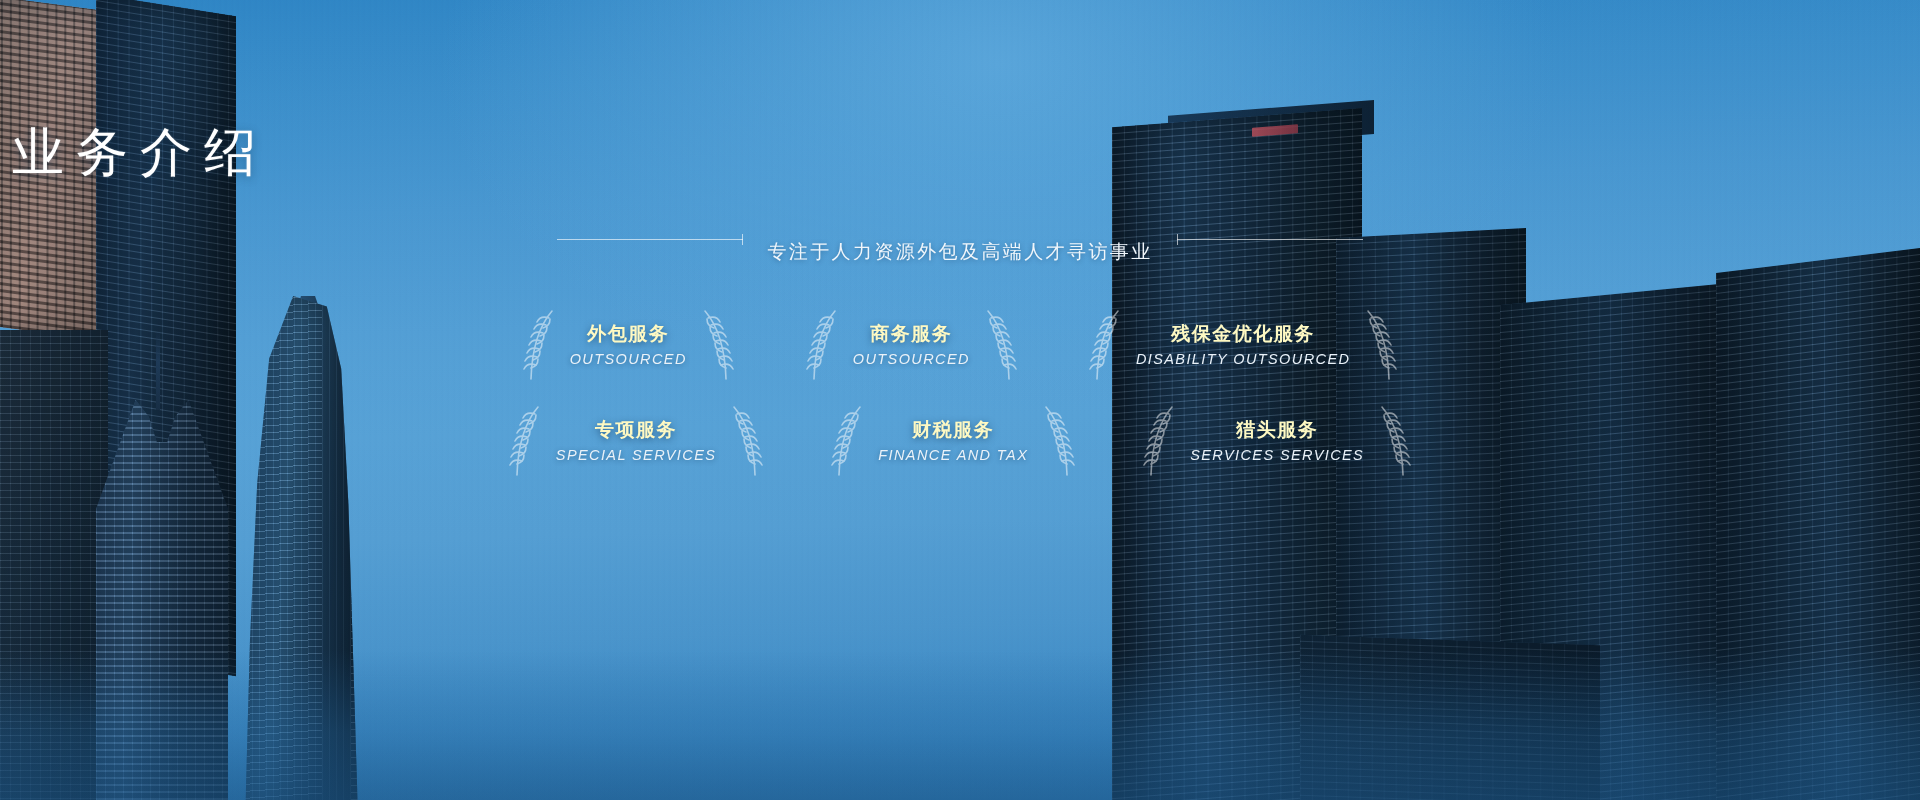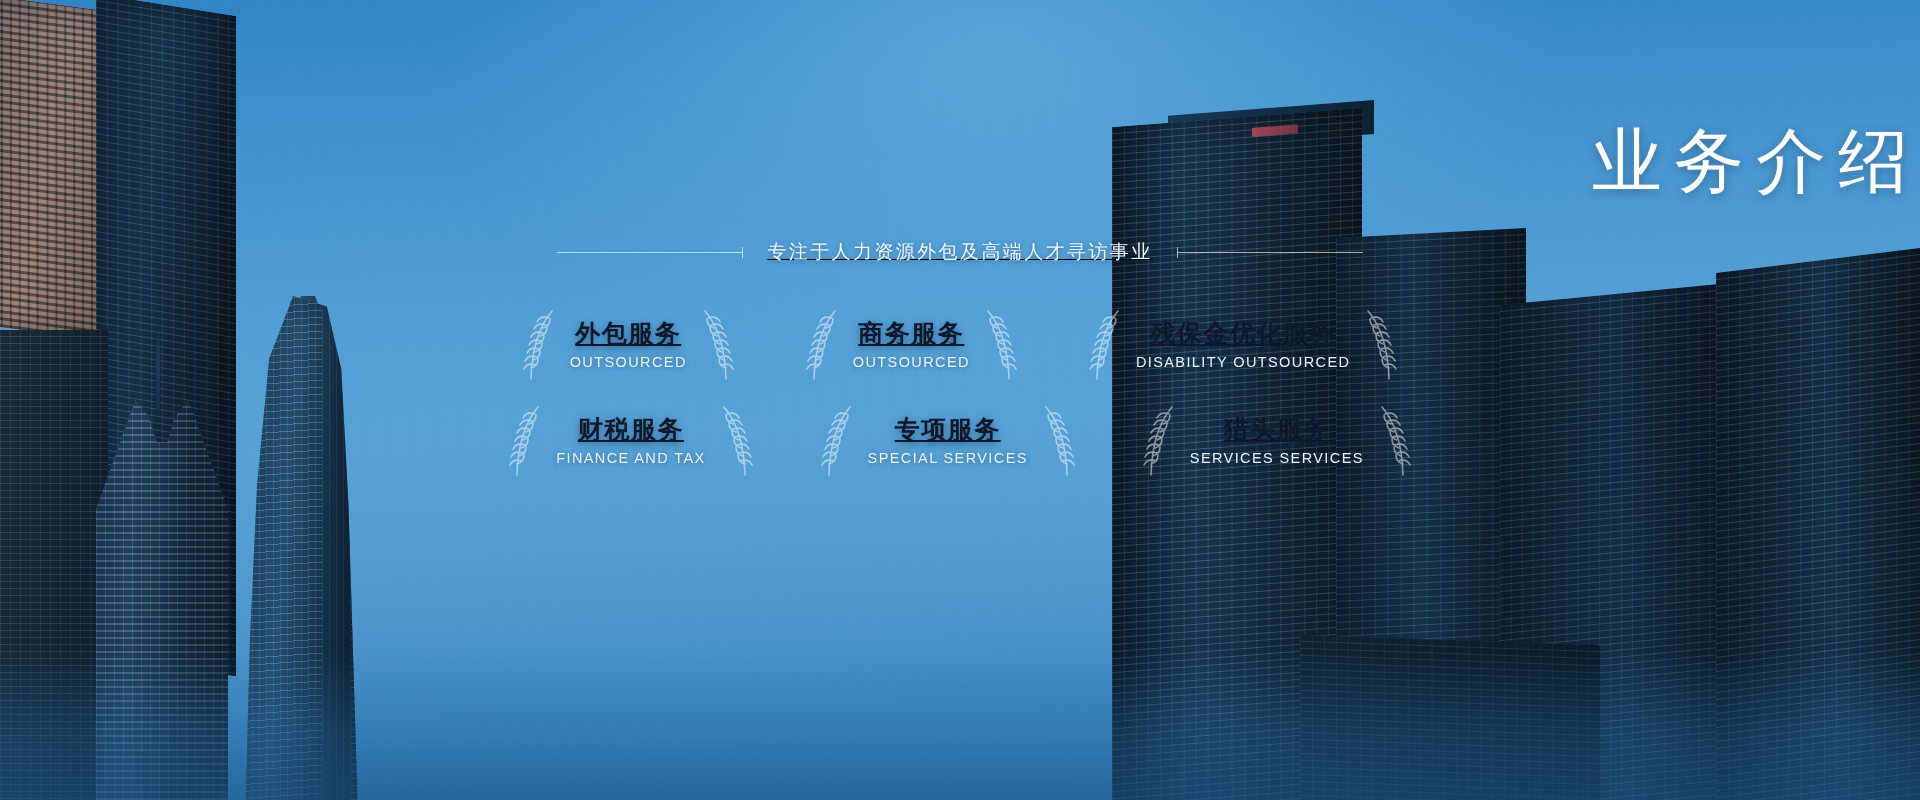--- a/index.html
+++ b/index.html
@@ -183,29 +183,29 @@
   .tint{
     position:absolute; inset:0;
     background:linear-gradient(180deg, rgba(41,125,186,.10) 0%, rgba(52,140,198,.06) 45%, rgba(37,113,175,.16) 100%);
     mix-blend-mode:normal;
   }
 
   
   .content{ position:absolute; inset:0; }
 
   .title{
-    position:absolute; top:126px; left:0; right:0; text-align:right;
-    font-size:70px; font-weight:400; color:#ffffff; letter-spacing:12px;
+    position:absolute; top:126px; left:0; right:0; text-align:left;
+    font-size:52px; font-weight:400; color:#ffffff; letter-spacing:12px;
     text-indent:12px; line-height:1;
     text-shadow:0 2px 10px rgba(14,48,82,.45), 0 0 2px rgba(255,255,255,.25);
   }
 
   .subrow{
     position:absolute; top:239px; left:0; right:0;
-    display:flex; align-items:center; justify-content:center; gap:24px;text-decoration:underline;
+    display:flex; justify-content:center; gap:24px;
   }
   .rule{
     position:relative; width:186px; height:1px;
     background:rgba(255,255,255,.62);
   }
   .rule.left::after,
   .rule.right::before{
     content:""; position:absolute; top:-5px; width:1px; height:11px;
     background:rgba(255,255,255,.62);
   }
@@ -226,29 +226,29 @@
   .srv-row.row2{ gap:38px; }
 
   .srv{
     position:relative; display:flex; align-items:center; justify-content:center;
     padding:0 14px; min-width:190px; height:78px;
   }
   .laurel{ flex:0 0 auto; opacity:.5; }
   .laurel.right{ transform:scaleX(-1); }
   .srv-text{ padding:0 14px; text-align:center; }
   .srv-cn{
-    font-size:25px; font-weight:700; color:#0f172a; letter-spacing:1.5px;
+    font-size:19px; font-weight:700; color:#fef9c3; letter-spacing:1.5px;
     line-height:1.25; white-space:nowrap;
     text-shadow:0 2px 7px rgba(14,48,82,.5);
-    text-decoration:underline;
   }
   .srv-en{
     margin-top:5px; font-size:14.5px; color:#eaf2f9; letter-spacing:1.4px;
     line-height:1.2; white-space:nowrap;
     text-shadow:0 1px 5px rgba(14,48,82,.45);
+    font-style:italic;
   }
 </style>
 </head>
 <body>
 
 <div class="banner">
 
   <div class="sky"></div>
   <div class="sky-vert-grain"></div>
 
@@ -451,65 +451,65 @@
               <path d="M14 56 C8 54, 4 56, 2 60"></path>
               <path d="M28 10 C28 15, 25 18, 21 19"></path>
                 <path d="M25 18 C25 23, 22 26, 18 27"></path>
               <path d="M22 26 C22 31, 19 34, 15 35"></path>
                 <path d="M20 34 C20 39, 17 42, 13 43"></path>
               <path d="M18 42 C18 47, 15 50, 11 51"></path>
                 <path d="M16 50 C16 55, 13 58, 9 59"></path>
             </g>
           </svg>
           <div class="srv-text">
+            <div class="srv-cn">专项服务</div>
+            <div class="srv-en">SPECIAL SERVICES</div>
+          </div>
+          <svg class="laurel right" width="34" height="72" viewBox="0 0 34 72">
+            <g fill="none" stroke="#ffffff" stroke-width="1.6" stroke-linecap="round">
+              <path d="M30 2 C18 16, 10 36, 9 70"></path>
+              <path d="M27 9 C21 7, 17 9, 15 13"></path>
+                <path d="M24 16 C18 14, 14 16, 12 20"></path>
+              <path d="M21 24 C15 22, 11 24, 9 28"></path>
+                <path d="M19 32 C13 30, 9 32, 7 36"></path>
+              <path d="M17 40 C11 38, 7 40, 5 44"></path>
+                <path d="M15 48 C9 46, 5 48, 3 52"></path>
+              <path d="M14 56 C8 54, 4 56, 2 60"></path>
+              <path d="M28 10 C28 15, 25 18, 21 19"></path>
+                <path d="M25 18 C25 23, 22 26, 18 27"></path>
+              <path d="M22 26 C22 31, 19 34, 15 35"></path>
+                <path d="M20 34 C20 39, 17 42, 13 43"></path>
+              <path d="M18 42 C18 47, 15 50, 11 51"></path>
+                <path d="M16 50 C16 55, 13 58, 9 59"></path>
+            </g>
+          </svg>
+        </div>
+
+        <div class="srv">
+          <svg class="laurel" width="34" height="72" viewBox="0 0 34 72">
+            <g fill="none" stroke="#ffffff" stroke-width="1.6" stroke-linecap="round">
+              <path d="M30 2 C18 16, 10 36, 9 70"></path>
+              <path d="M27 9 C21 7, 17 9, 15 13"></path>
+                <path d="M24 16 C18 14, 14 16, 12 20"></path>
+              <path d="M21 24 C15 22, 11 24, 9 28"></path>
+                <path d="M19 32 C13 30, 9 32, 7 36"></path>
+              <path d="M17 40 C11 38, 7 40, 5 44"></path>
+                <path d="M15 48 C9 46, 5 48, 3 52"></path>
+              <path d="M14 56 C8 54, 4 56, 2 60"></path>
+              <path d="M28 10 C28 15, 25 18, 21 19"></path>
+                <path d="M25 18 C25 23, 22 26, 18 27"></path>
+              <path d="M22 26 C22 31, 19 34, 15 35"></path>
+                <path d="M20 34 C20 39, 17 42, 13 43"></path>
+              <path d="M18 42 C18 47, 15 50, 11 51"></path>
+                <path d="M16 50 C16 55, 13 58, 9 59"></path>
+            </g>
+          </svg>
+          <div class="srv-text">
             <div class="srv-cn">财税服务</div>
             <div class="srv-en">FINANCE AND TAX</div>
-          </div>
-          <svg class="laurel right" width="34" height="72" viewBox="0 0 34 72">
-            <g fill="none" stroke="#ffffff" stroke-width="1.6" stroke-linecap="round">
-              <path d="M30 2 C18 16, 10 36, 9 70"></path>
-              <path d="M27 9 C21 7, 17 9, 15 13"></path>
-                <path d="M24 16 C18 14, 14 16, 12 20"></path>
-              <path d="M21 24 C15 22, 11 24, 9 28"></path>
-                <path d="M19 32 C13 30, 9 32, 7 36"></path>
-              <path d="M17 40 C11 38, 7 40, 5 44"></path>
-                <path d="M15 48 C9 46, 5 48, 3 52"></path>
-              <path d="M14 56 C8 54, 4 56, 2 60"></path>
-              <path d="M28 10 C28 15, 25 18, 21 19"></path>
-                <path d="M25 18 C25 23, 22 26, 18 27"></path>
-              <path d="M22 26 C22 31, 19 34, 15 35"></path>
-                <path d="M20 34 C20 39, 17 42, 13 43"></path>
-              <path d="M18 42 C18 47, 15 50, 11 51"></path>
-                <path d="M16 50 C16 55, 13 58, 9 59"></path>
-            </g>
-          </svg>
-        </div>
-
-        <div class="srv">
-          <svg class="laurel" width="34" height="72" viewBox="0 0 34 72">
-            <g fill="none" stroke="#ffffff" stroke-width="1.6" stroke-linecap="round">
-              <path d="M30 2 C18 16, 10 36, 9 70"></path>
-              <path d="M27 9 C21 7, 17 9, 15 13"></path>
-                <path d="M24 16 C18 14, 14 16, 12 20"></path>
-              <path d="M21 24 C15 22, 11 24, 9 28"></path>
-                <path d="M19 32 C13 30, 9 32, 7 36"></path>
-              <path d="M17 40 C11 38, 7 40, 5 44"></path>
-                <path d="M15 48 C9 46, 5 48, 3 52"></path>
-              <path d="M14 56 C8 54, 4 56, 2 60"></path>
-              <path d="M28 10 C28 15, 25 18, 21 19"></path>
-                <path d="M25 18 C25 23, 22 26, 18 27"></path>
-              <path d="M22 26 C22 31, 19 34, 15 35"></path>
-                <path d="M20 34 C20 39, 17 42, 13 43"></path>
-              <path d="M18 42 C18 47, 15 50, 11 51"></path>
-                <path d="M16 50 C16 55, 13 58, 9 59"></path>
-            </g>
-          </svg>
-          <div class="srv-text">
-            <div class="srv-cn">专项服务</div>
-            <div class="srv-en">SPECIAL SERVICES</div>
           </div>
           <svg class="laurel right" width="34" height="72" viewBox="0 0 34 72">
             <g fill="none" stroke="#ffffff" stroke-width="1.6" stroke-linecap="round">
               <path d="M30 2 C18 16, 10 36, 9 70"></path>
               <path d="M27 9 C21 7, 17 9, 15 13"></path>
                 <path d="M24 16 C18 14, 14 16, 12 20"></path>
               <path d="M21 24 C15 22, 11 24, 9 28"></path>
                 <path d="M19 32 C13 30, 9 32, 7 36"></path>
               <path d="M17 40 C11 38, 7 40, 5 44"></path>
                 <path d="M15 48 C9 46, 5 48, 3 52"></path>

